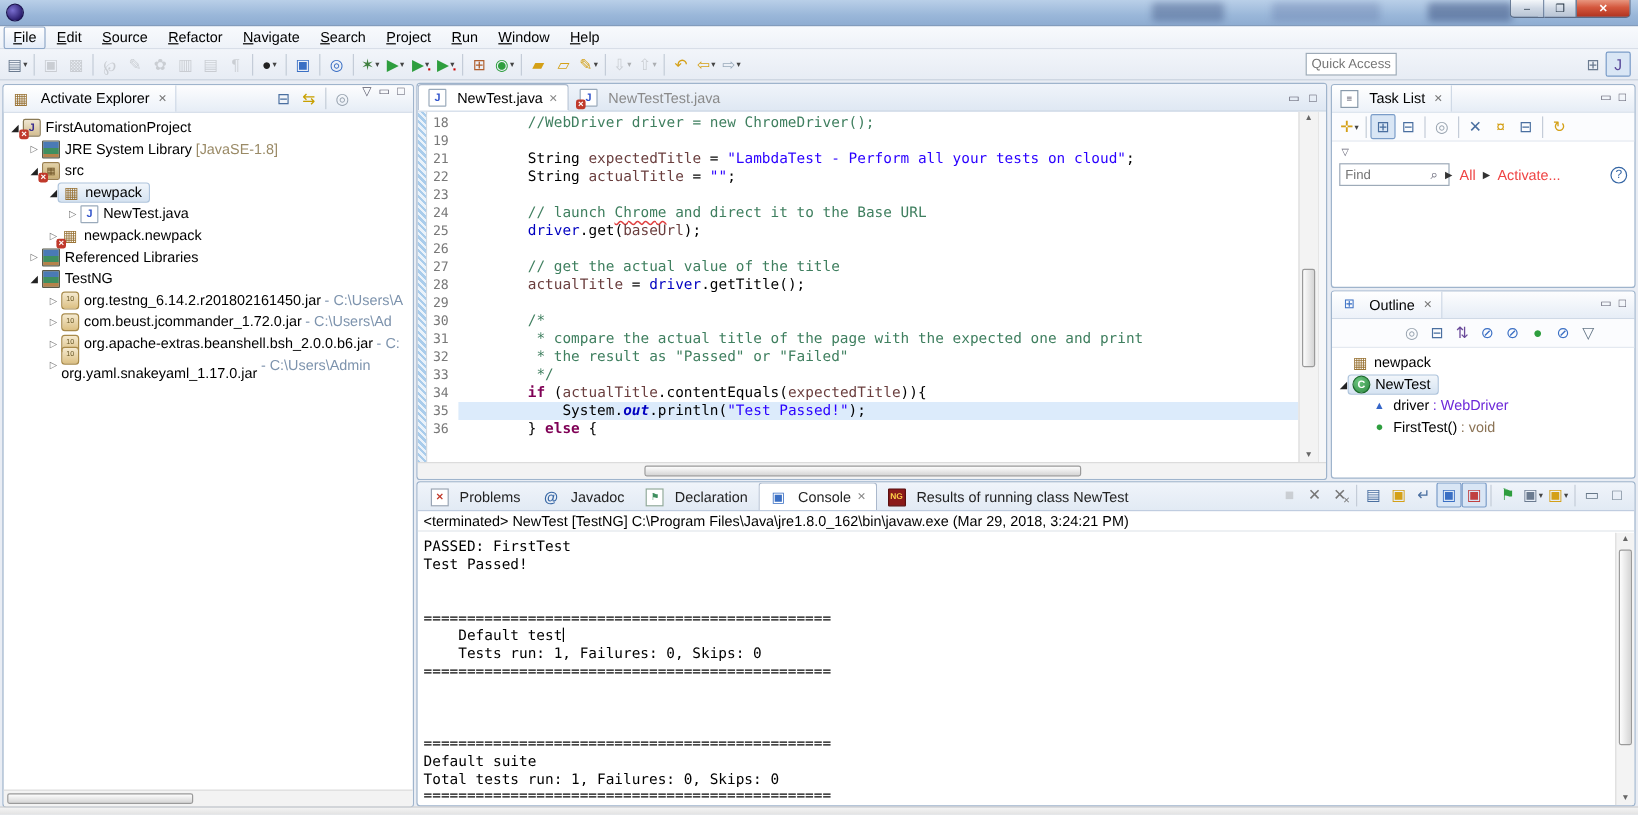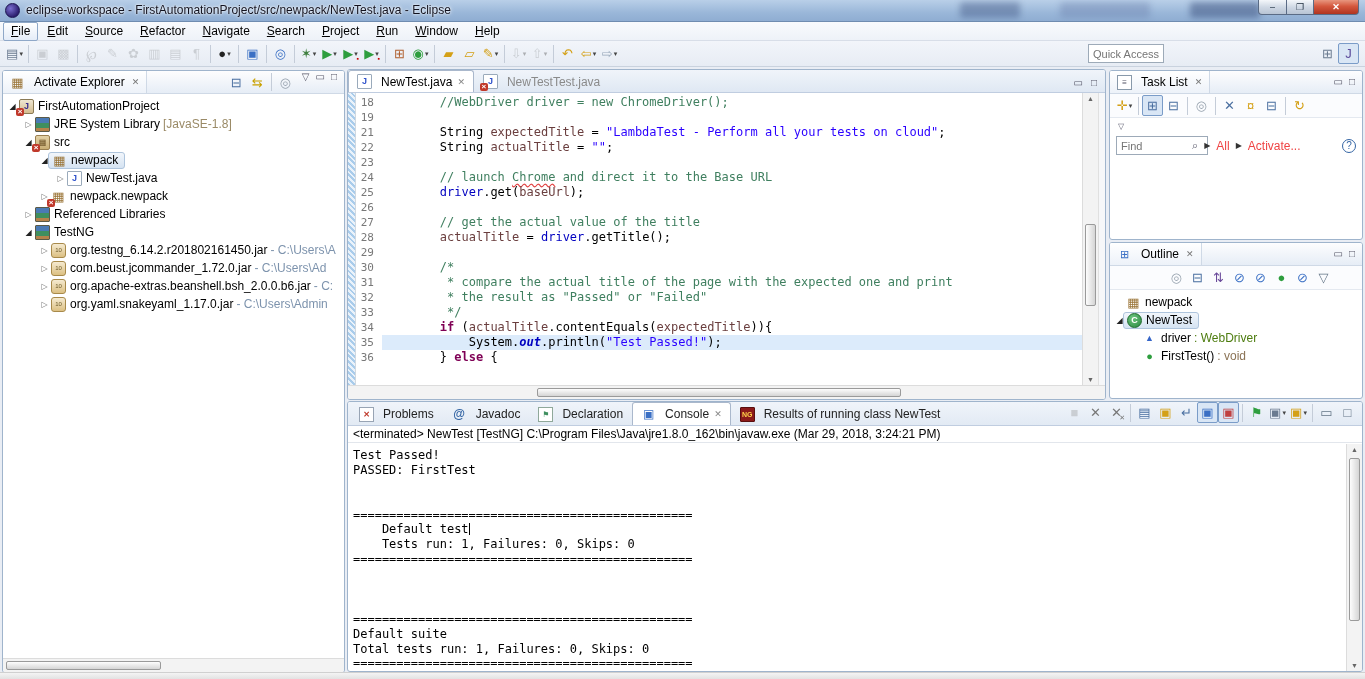--- a/index.html
+++ b/index.html
@@ -145,21 +145,20 @@
   #pkg .tree { font-size:12px; }
 </style>
 </head>
 <body>
 
 <div id="titlebar">
   <div class="glassblob" style="left:960px;width:60px;background:rgba(40,60,110,.35);"></div>
   <div class="glassblob" style="left:1060px;width:90px;background:rgba(90,110,160,.30);"></div>
   <div class="glassblob" style="left:1190px;width:70px;background:rgba(30,50,100,.40);"></div>
   <span class="ticon"></span>
-  <span class="ttext">eclipse-workspace - FirstAutomationProject/src/newpack/NewTest.java - Eclipse</span>
   <div id="winbtns">
     <div class="wbtn min">‒</div>
     <div class="wbtn max">❐</div>
     <div class="wbtn close">✕</div>
   </div>
 </div>
 
 <div id="menubar">
     <span class="mitem focus"><u>F</u>ile</span>
     <span class="mitem"><u>E</u>dit</span>
@@ -393,21 +392,21 @@
       <div class="trow" style="padding-left: 35px;">
         <span class="tw">▷</span>
         <span class="selwrap" style="display: inline-flex; align-items: center;">
           <span class="ti ti-jar">10</span>
           <span class="tlabel">org.apache-extras.beanshell.bsh_2.0.0.b6.jar</span>
         </span>
         <span class="tdeco"> - C:</span>
       </div>
       <div class="trow" style="padding-left: 35px;">
         <span class="tw">▷</span>
-        <span class="selwrap" style="display: inline-flex; align-items: flex-start;">
+        <span class="selwrap" style="display: inline-flex; align-items: flex-start; flex-direction: column;">
           <span class="ti ti-jar">10</span>
           <span class="tlabel">org.yaml.snakeyaml_1.17.0.jar</span>
         </span>
         <span class="tdeco"> - C:\Users\Admin</span>
       </div>
     </div>
   <div class="sbh">
     <span class="thumb" style="left:3px;width:155px;"></span>
   </div>
 </div>
@@ -573,21 +572,21 @@
           <span class="ti ti-class">C</span>
           <span class="tlabel">NewTest</span>
         </span>
       </div>
       <div class="trow" style="padding-left: 19px;">
         <span class="tw"></span>
         <span class="selwrap" style="display: inline-flex; align-items: center;">
           <span class="ti ti-field">▲</span>
           <span class="tlabel">driver</span>
         </span>
-        <span class="tdeco" style="color: #4d7c0f; text-align: right;"> : WebDriver</span>
+        <span class="tdeco" style="color: #6d28d9; text-align: right;"> : WebDriver</span>
       </div>
       <div class="trow" style="padding-left: 19px;">
         <span class="tw"></span>
         <span class="selwrap" style="display: inline-flex; align-items: center;">
           <span class="ti ti-method">●</span>
           <span class="tlabel">FirstTest()</span>
         </span>
         <span class="tdeco" style="color: rgb(139, 115, 85);"> : void</span>
       </div>
     </div>
@@ -661,22 +660,22 @@
         <span class="tbi">
           <span style="color: rgb(102, 119, 136);">▭</span>
         </span>
         <span class="tbi">
           <span style="color: rgb(102, 119, 136);">□</span>
         </span>
       </div>
   </div>
   <div id="cstatus">&lt;terminated&gt; NewTest [TestNG] C:\Program Files\Java\jre1.8.0_162\bin\javaw.exe (Mar 29, 2018, 3:24:21 PM)</div>
   <div id="cbody">
+      <div class="cline">PASSED: FirstTest</div>
       <div class="cline">Test Passed!</div>
-      <div class="cline">PASSED: FirstTest</div>
       <div class="cline"></div>
       <div class="cline"></div>
       <div class="cline">===============================================</div>
       <div class="cline">    Default test<span class="ccaret"></span></div>
       <div class="cline">    Tests run: 1, Failures: 0, Skips: 0</div>
       <div class="cline">===============================================</div>
       <div class="cline"></div>
       <div class="cline"></div>
       <div class="cline"></div>
       <div class="cline">===============================================</div>

